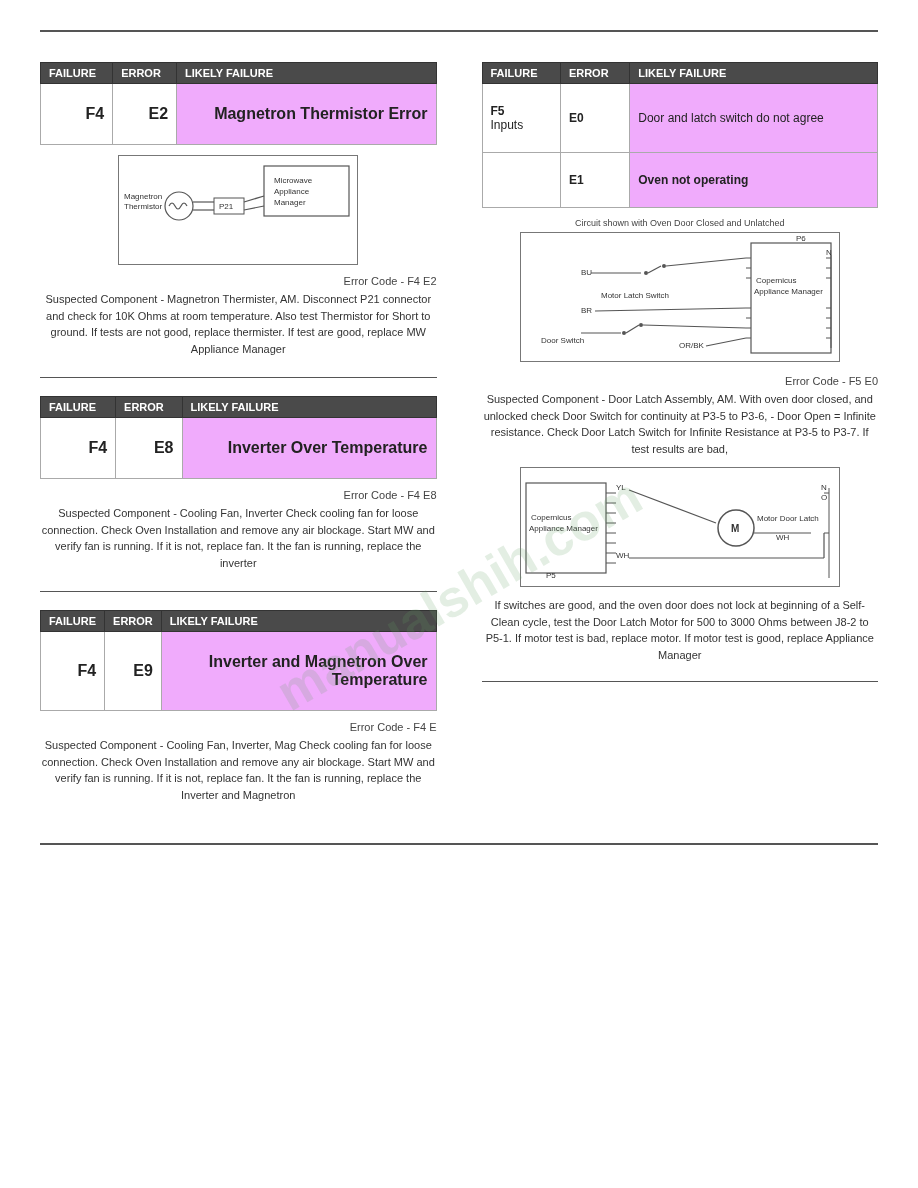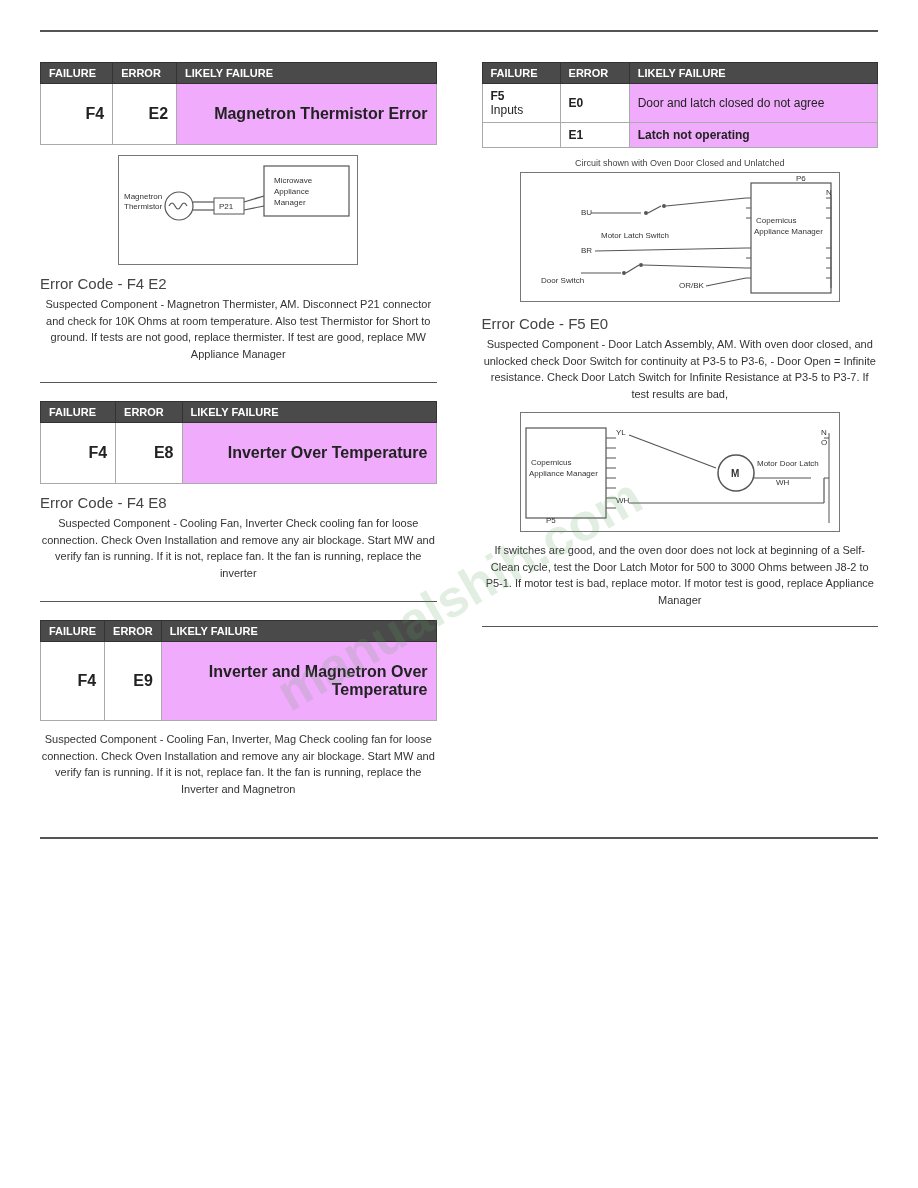--- a/index.html
+++ b/index.html
@@ -76,22 +76,22 @@
       border: none;
       border-top: 1.5px solid #555;
       margin: 18px 0;
     }
 
     .section {
       margin-bottom: 20px;
     }
 
     .error-code-title {
-      text-align: left;
-      font-size: 15px;
+      text-align: right;
+      font-size: 11px;
       color: #444;
       margin: 8px 0 4px 0;
     }
     .error-desc {
       text-align: center;
       font-size: 11px;
       color: #333;
       line-height: 1.5;
     }
 
@@ -126,21 +126,21 @@
     .error-table-right th {
       background: #4a4a4a;
       color: #fff;
       font-size: 11px;
       font-weight: bold;
       padding: 4px 8px;
       text-align: left;
       border: 1px solid #333;
     }
     .error-table-right td {
-      padding: 5px 8px;
+      padding: 20px 8px;
       border: 1px solid #aaa;
       font-size: 12px;
     }
 
     
     .circuit-box {
       border: 1.5px solid #777;
       background: #fff;
       position: relative;
       overflow: hidden;
@@ -241,20 +241,21 @@
             </tr>
           </thead>
           <tbody>
             <tr>
               <td>F4</td>
               <td>E9</td>
               <td class="likely-cell">Inverter and Magnetron Over Temperature</td>
             </tr>
           </tbody>
         </table>
+        <div class="error-code-title">Error Code - F4 E</div>
         <div class="error-desc">Suspected Component - Cooling Fan, Inverter, Mag Check cooling fan for loose connection. Check Oven Installation and remove any air blockage. Start MW and verify fan is running. If it is not, replace fan. It the fan is running, replace the Inverter and Magnetron</div>
       </div>
 
     </div>
 
     <div class="right-col">
 
       <div class="section">
         <table class="error-table-right">
           <thead>
@@ -264,26 +265,26 @@
               <th class="likely-header">LIKELY FAILURE</th>
             </tr>
           </thead>
           <tbody>
             <tr>
               <td style="font-weight:bold;">
                 <span>F5</span><br>
                 <span style="font-weight:normal;font-size:12px;">Inputs</span>
               </td>
               <td style="font-weight:bold;">E0</td>
-              <td class="likely-cell">Door and latch closed do not agree</td>
+              <td class="likely-cell">Door and latch switch do not agree</td>
             </tr>
             <tr>
               <td></td>
               <td style="font-weight:bold;">E1</td>
-              <td class="likely-cell" style="font-weight:bold;">Latch not operating</td>
+              <td class="likely-cell" style="font-weight:bold;">Oven not operating</td>
             </tr>
           </tbody>
         </table>
 
         <div class="diagram-container">
           <div style="width:320px; position:relative;">
             <div style="text-align:center; font-size:9px; color:#444; margin-bottom:4px;">Circuit shown with Oven Door Closed and Unlatched</div>
             <svg width="320" height="130" class="circuit-box">
 
               <rect x="230" y="10" width="80" height="110" fill="none" stroke="#555" stroke-width="1.2"></rect>

